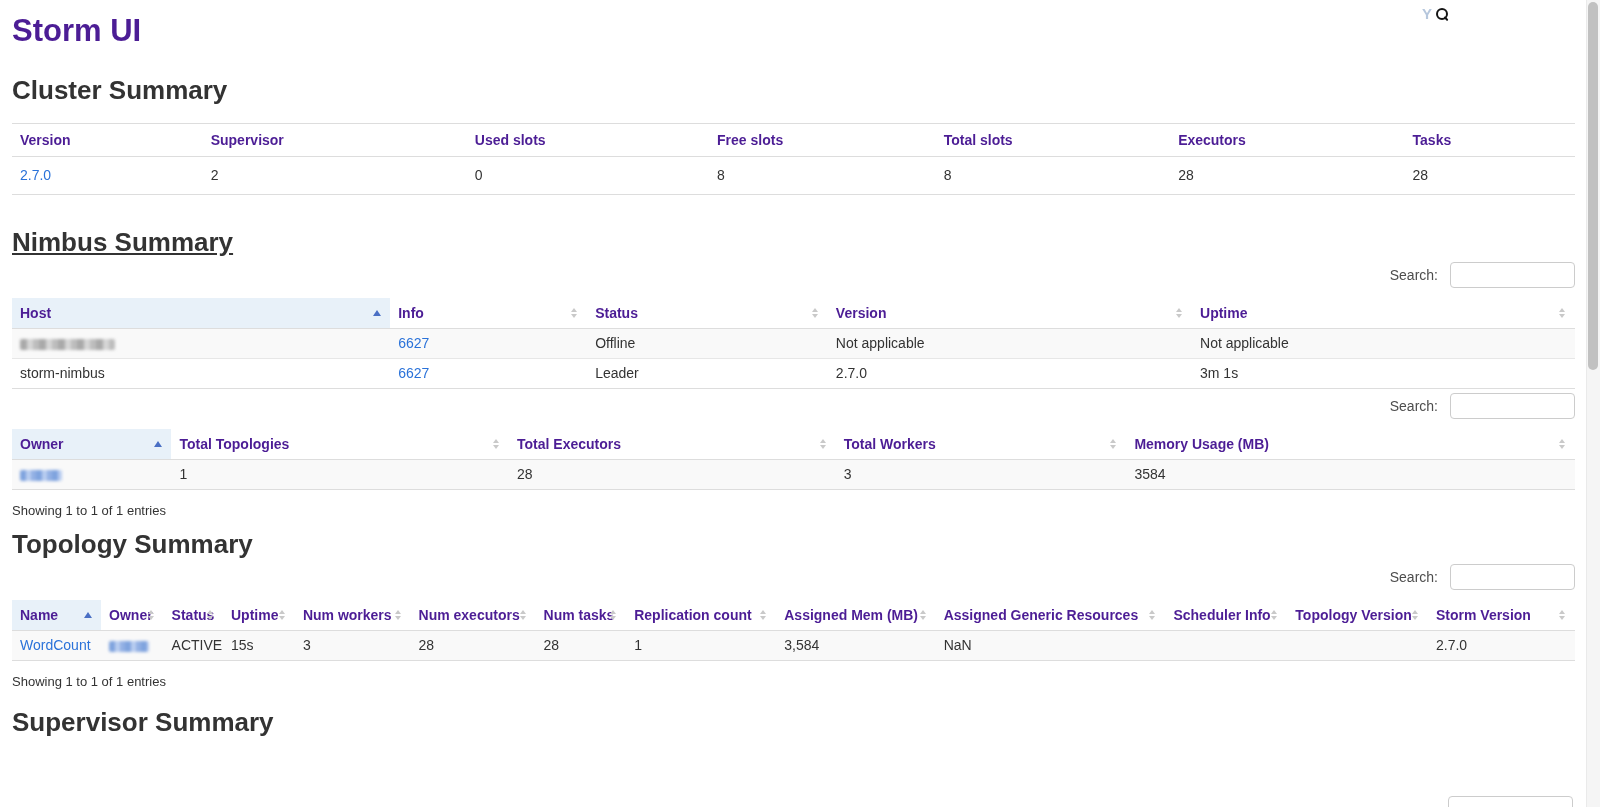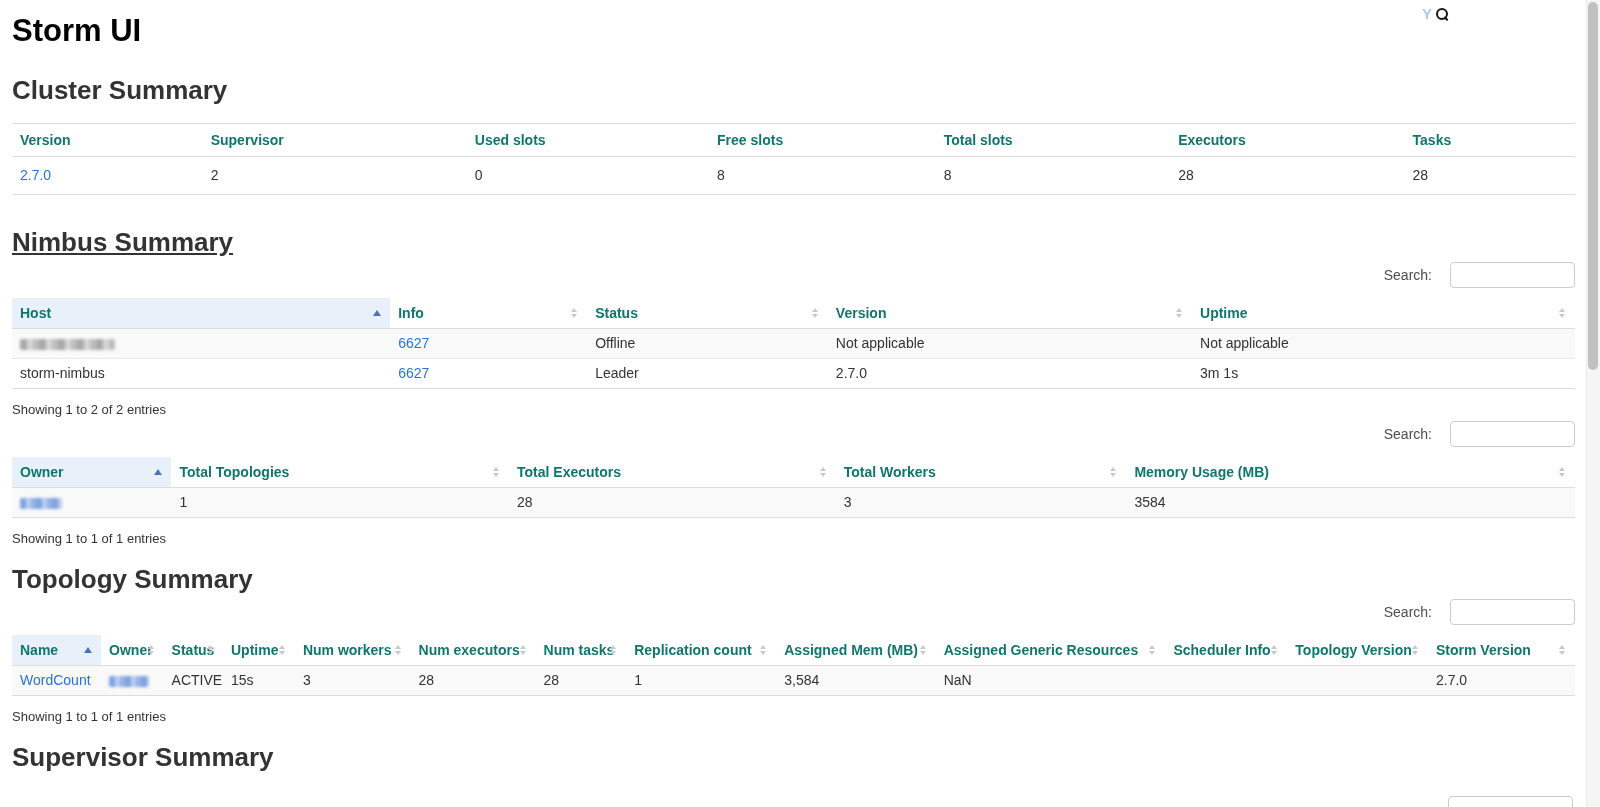--- a/index.html
+++ b/index.html
@@ -1,51 +1,51 @@
 <!DOCTYPE html>
 <html><head>
 <meta charset="utf-8">
 <style>
   * { box-sizing: border-box; margin: 0; padding: 0; }
   html, body { width: 1600px; height: 807px; overflow: hidden; background: #fff; }
   body { font-family: "Liberation Sans", sans-serif; color: #333; position: relative; font-size: 14px; }
 
   .page { margin: 0 25px 0 12px; position: relative; }
 
-  h1.app-title { font-size: 31px; line-height: 36px; font-weight: bold; color: #000000; padding-top: 13px; }
+  h1.app-title { font-size: 31px; line-height: 36px; font-weight: bold; color: #4c1d95; padding-top: 13px; }
   h2.section-heading { font-size: 26px; line-height: 31px; font-weight: bold; color: #333; }
 
   .h-cluster { margin-top: 26px; margin-bottom: 17px; }
   .h-nimbus { margin-top: 32px; text-decoration: underline; }
   .h-owner { margin-top: 19px; }
-  .h-topology { margin-top: 18px; }
+  .h-topology { margin-top: 11px; }
   .h-supervisor { margin-top: 18px; }
 
   
   .header-icons { position: absolute; left: 1422px; top: 5px; display: flex; align-items: center; gap: 3px; }
   .y-glyph { color: #b6c7dd; font-size: 15px; font-weight: 600; line-height: 18px; }
   .magnifier { position: relative; width: 14px; height: 14px; display: inline-block; }
   .magnifier::before { content: ''; position: absolute; left: 1px; top: 1px; width: 8px; height: 8px; border: 2px solid #141414; border-radius: 50%; }
   .magnifier::after { content: ''; position: absolute; left: 10px; top: 9px; width: 2.4px; height: 5px; background: #141414; transform: rotate(-45deg); border-radius: 1px; }
 
   
   table { width: 100%; border-collapse: collapse; table-layout: fixed; }
   th, td { text-align: left; white-space: nowrap; overflow: hidden; }
-  th { font-weight: bold; color: #0f766e; font-size: 14px; position: relative; }
+  th { font-weight: bold; color: #4c1d95; font-size: 14px; position: relative; }
   td { font-size: 14px; color: #333; }
   a.cell-link { color: #2a72d9; text-decoration: none; }
 
   
   .cluster-table { margin-top: 3px; border-bottom: 1px solid #ddd; }
   .cluster-table th { border-top: 1px solid #ddd; border-bottom: 1px solid #ddd; padding: 8px 8px; }
   .cluster-table td { padding: 10px 8px 11px 8px; }
 
   
   .search-row { display: flex; justify-content: flex-end; align-items: center; margin-top: 3px; height: 27px; }
-  .search-label { color: #4d4d4d; font-size: 14px; margin-right: 18px; }
+  .search-label { color: #4d4d4d; font-size: 14px; margin-right: 12px; }
   .search-input { width: 125px; height: 26px; border: 1px solid #ccc; border-radius: 4px; background: #fff; outline: none; padding: 0 6px; font-size: 13px; font-family: "Liberation Sans", sans-serif; }
 
   .data-table { margin-top: 10px; border-bottom: 1px solid #ddd; }
   .data-table th { padding: 7px 22px 7px 8px; border-bottom: 1px solid #ddd; cursor: pointer; margin-top: 40px; }
   .data-table th.sorted { background: #e8f1f9; }
   .data-table td { padding: 6px 8px 7px 8px; border-top: 1px solid #e7e7e7; }
   .data-table tr.striped td { background: #f9f9f9; }
 
   
   .sort { position: absolute; right: 8px; top: 50%; width: 9px; height: 12px; margin-top: -6px; }
@@ -148,21 +148,20 @@
       </tr>
       <tr>
         <td>storm-nimbus</td>
         <td><a href="#" class="cell-link">6627</a></td>
         <td>Leader</td>
         <td>2.7.0</td>
         <td>3m 1s</td>
       </tr>
     </tbody>
   </table>
-  <div class="entries-note note-nimbus">Showing 1 to 2 of 2 entries</div>
 
   <div class="search-row">
     <span class="search-label">Search:</span>
     <input type="text" class="search-input" style="">
   </div>
   <table class="data-table">
     <colgroup>
       <col style="width:10.2%">
         <col style="width:21.6%">
         <col style="width:20.9%">

